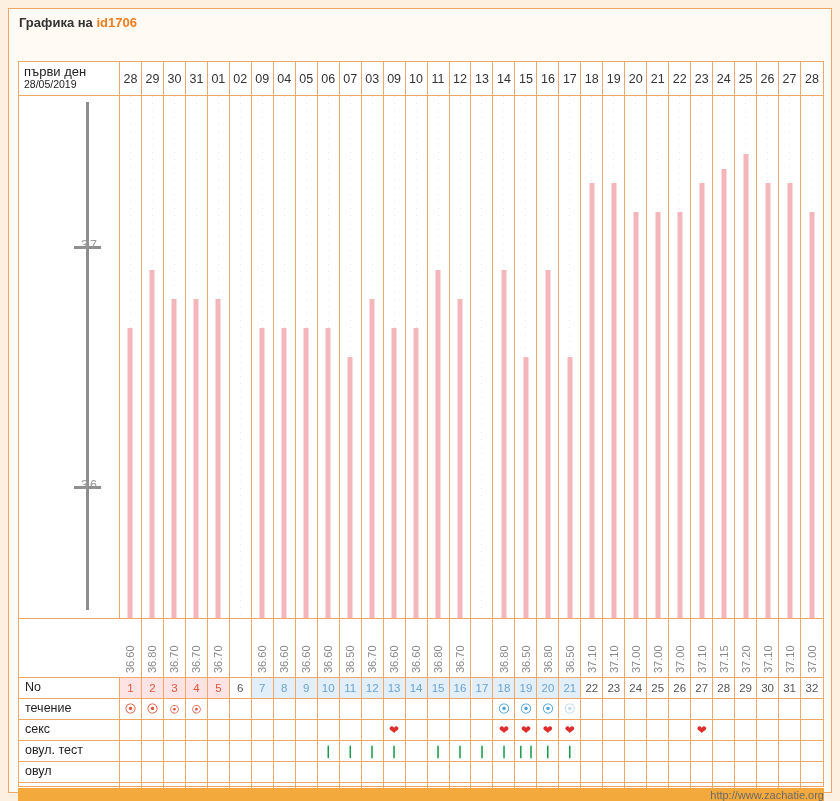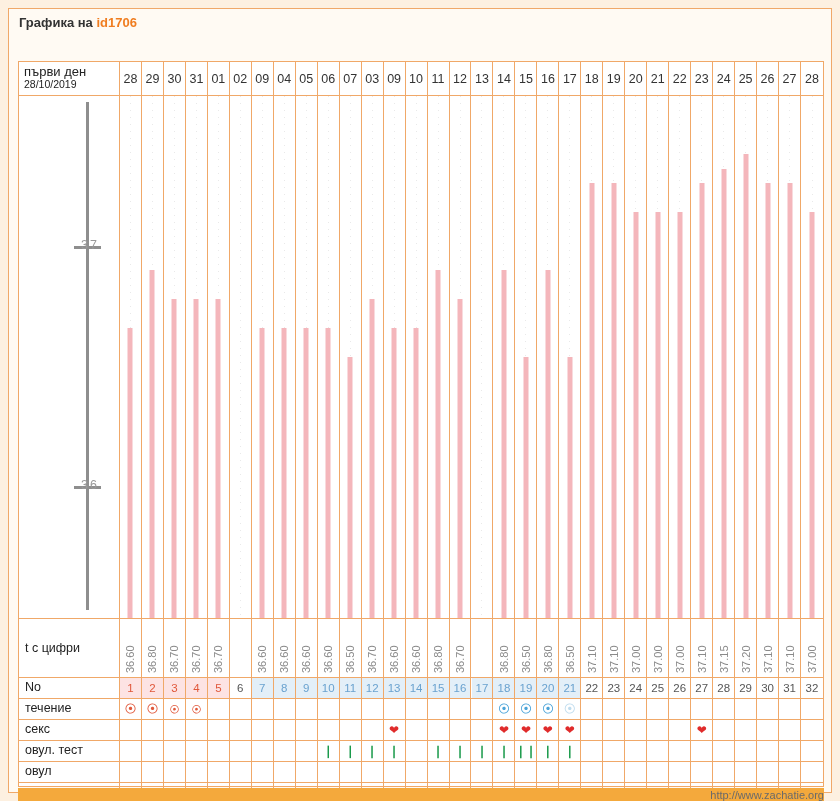--- a/index.html
+++ b/index.html
@@ -90,21 +90,21 @@
     <div class="card-title">
       <span>Графика на</span>
       <span class="uid">id1706</span>
     </div>
 
     <div class="grid">
 
       <div class="hdr">
         <div class="hdr-label">
           <div class="l1">първи ден</div>
-          <div class="l2">28/10/2019</div>
+          <div class="l2">28/05/2019</div>
         </div>
         <div class="hdr-days" id="hdr-days">
             <div class="dcell" style="left: 0px; width: 21.97px;">28</div>
             <div class="dcell" style="left: 21.97px; width: 21.97px;">29</div>
             <div class="dcell" style="left: 43.94px; width: 21.97px;">30</div>
             <div class="dcell" style="left: 65.91px; width: 21.97px;">31</div>
             <div class="dcell" style="left: 87.88px; width: 21.97px;">01</div>
             <div class="dcell" style="left: 109.84px; width: 21.97px;">02</div>
             <div class="dcell" style="left: 131.81px; width: 21.97px;">09</div>
             <div class="dcell" style="left: 153.78px; width: 21.97px;">04</div>
@@ -267,21 +267,20 @@
               <div class="bar" style="height: 435px;"></div>
             </div>
             <div class="col" style="left: 681.03px; width: 21.97px;">
               <div class="dots"></div>
               <div class="bar" style="height: 406px;"></div>
             </div>
           </div>
       </div>
 
       <div class="trow">
-        <div class="trow-label">t с цифри</div>
         <div class="tcells" id="temp-cells">
             <div class="tcell" style="left: 0px; width: 21.97px;">
               <span>36.60</span>
             </div>
             <div class="tcell" style="left: 21.97px; width: 21.97px;">
               <span>36.80</span>
             </div>
             <div class="tcell" style="left: 43.94px; width: 21.97px;">
               <span>36.70</span>
             </div>

